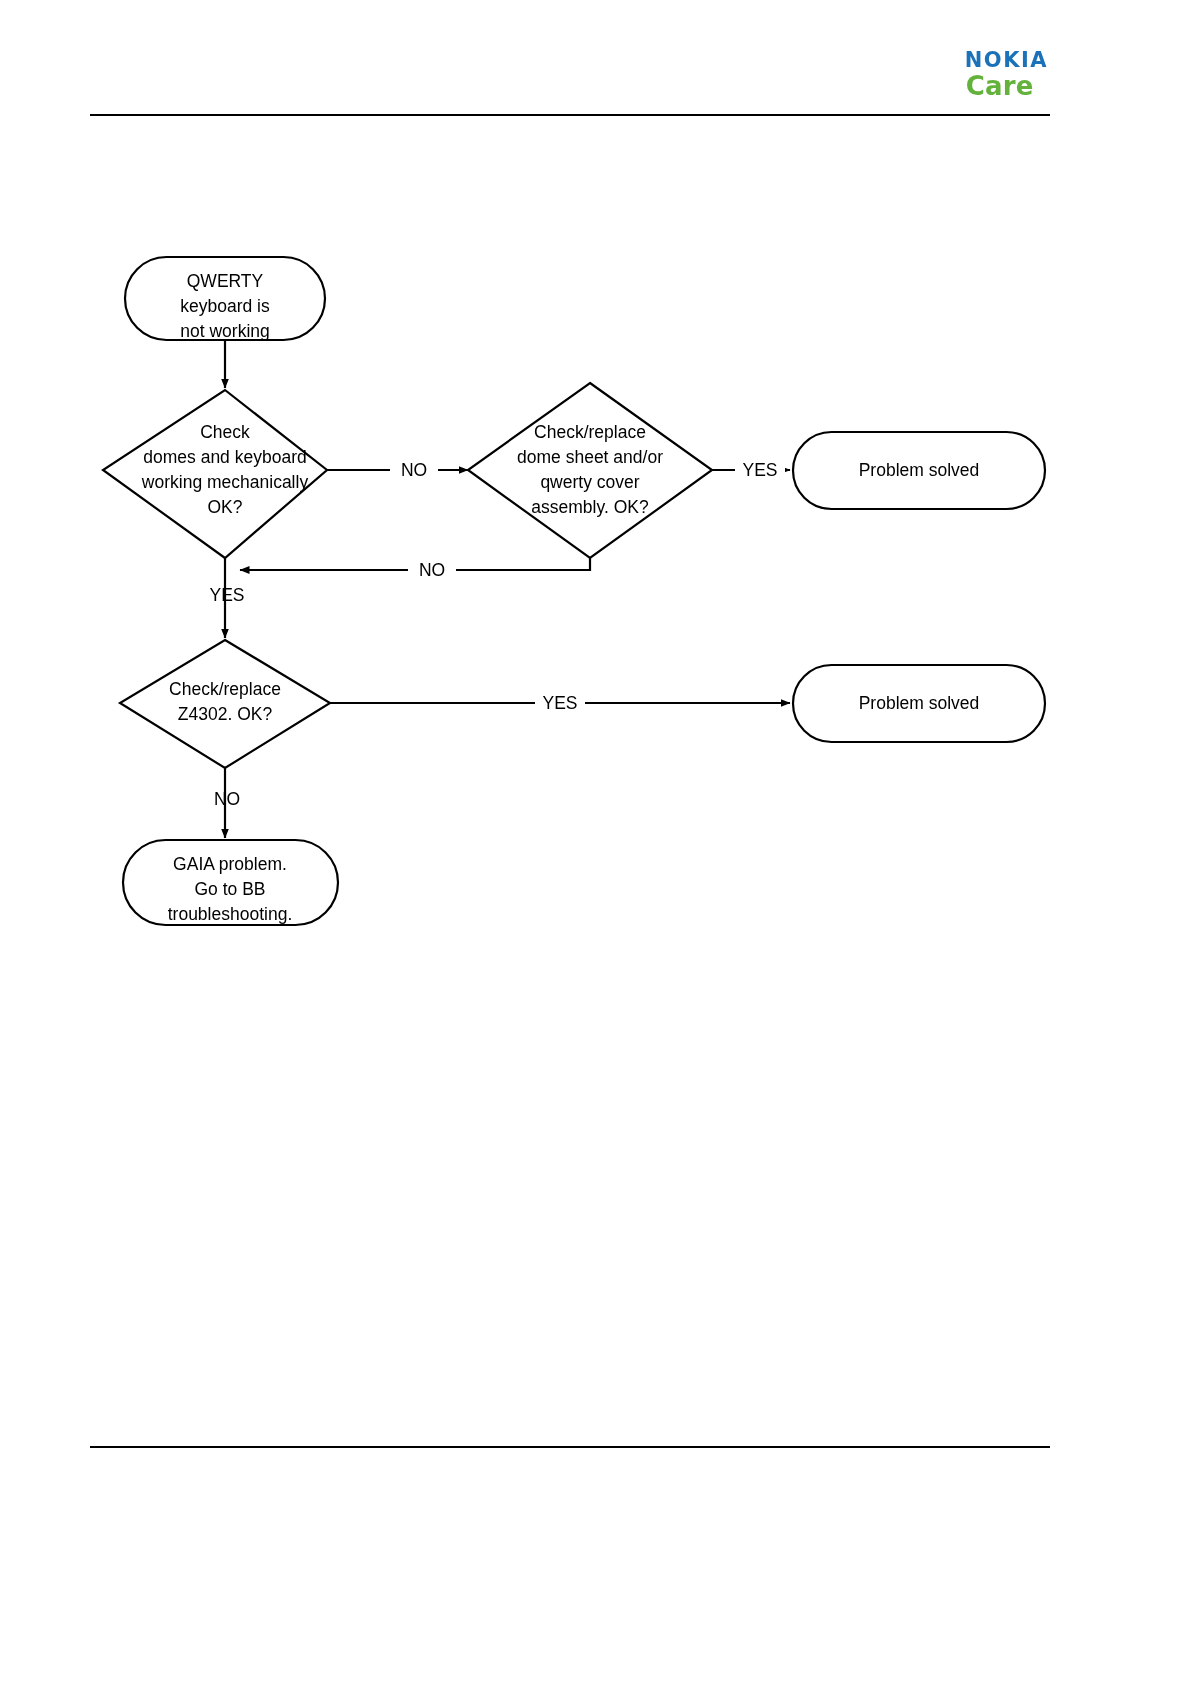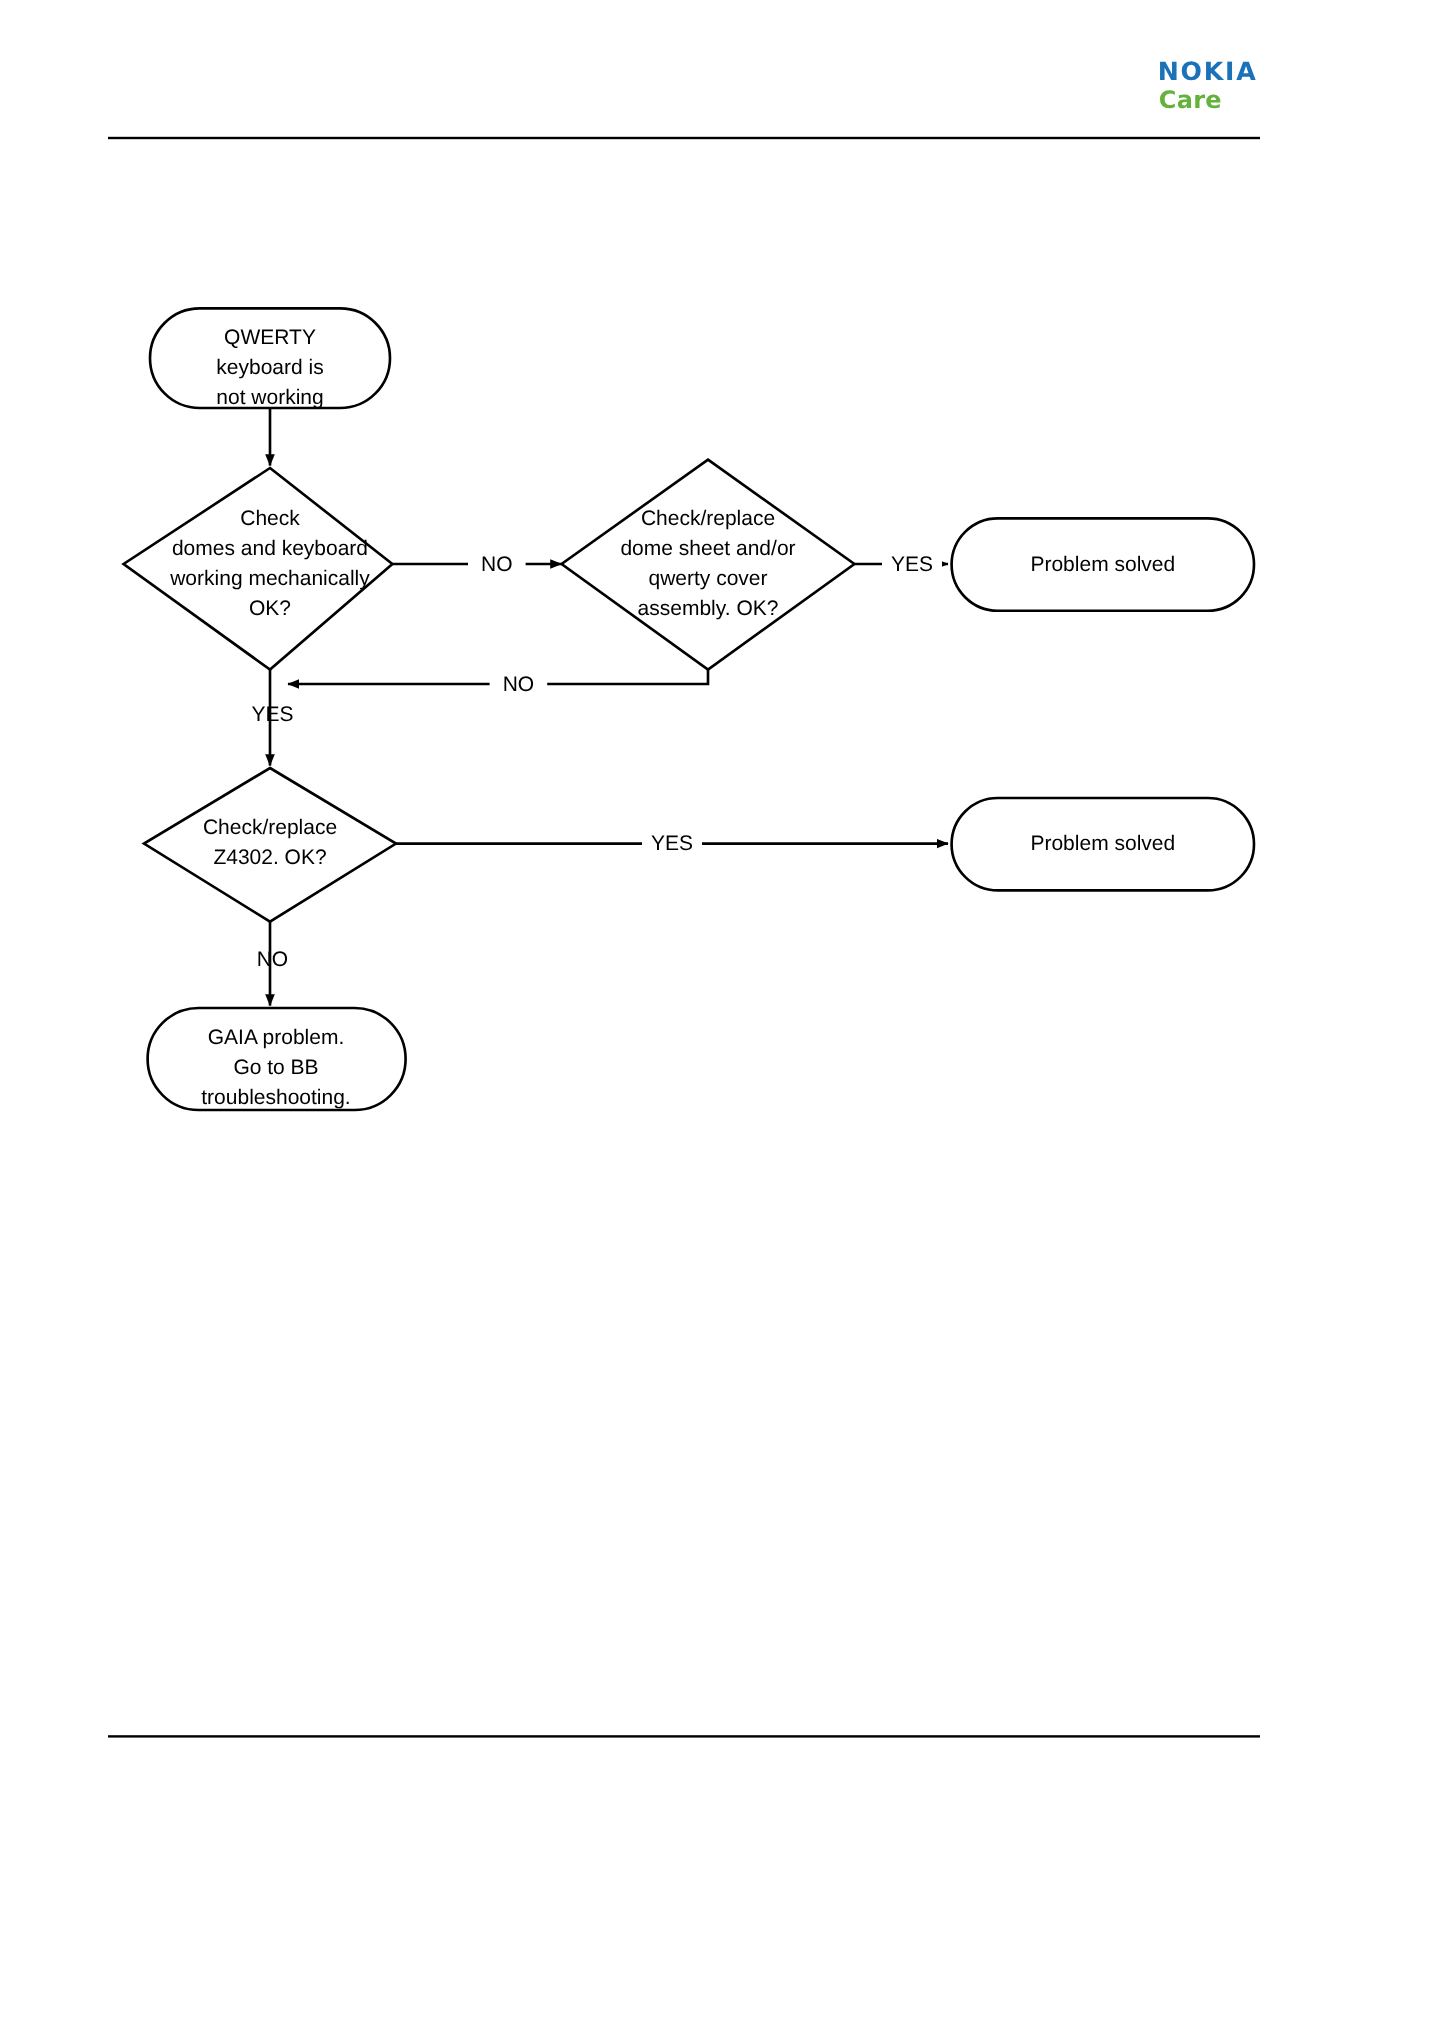--- a/index.html
+++ b/index.html
@@ -39,21 +39,21 @@
     font-family: "DejaVu Sans", sans-serif;
     font-weight: bold;
     font-size: 21px;
     letter-spacing: 1.5px;
     color: #1b72b8;
   }
   .logo-care {
     display: block;
     font-family: "DejaVu Sans", sans-serif;
     font-weight: bold;
-    font-size: 20px;
+    font-size: 26px;
     letter-spacing: 0.2px;
     color: #64b23c;
     margin-top: 2px;
     margin-left: 1px;
   }
   .rule {
     position: absolute;
     left: 90px;
     width: 960px;
     height: 0;

